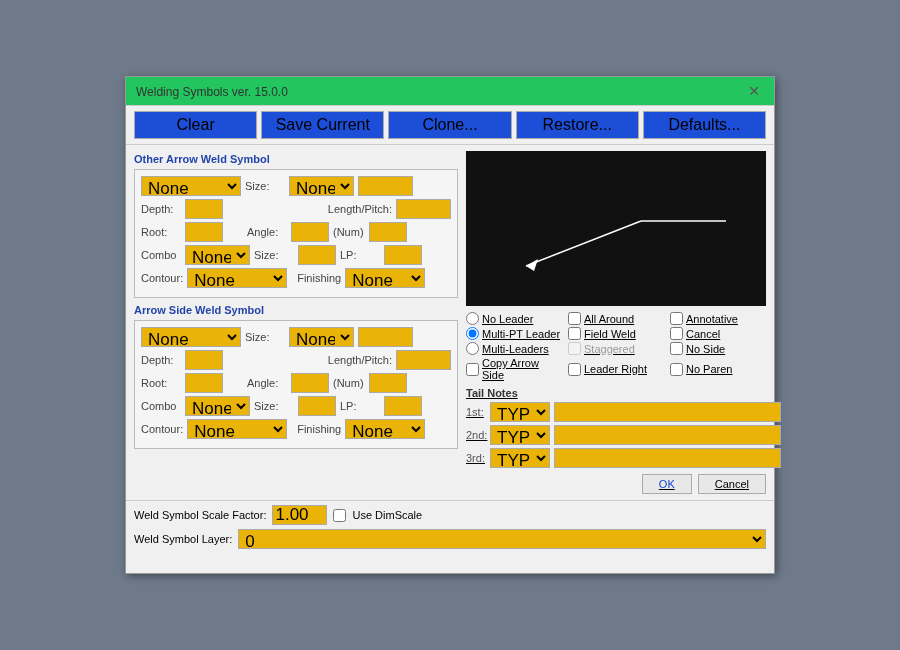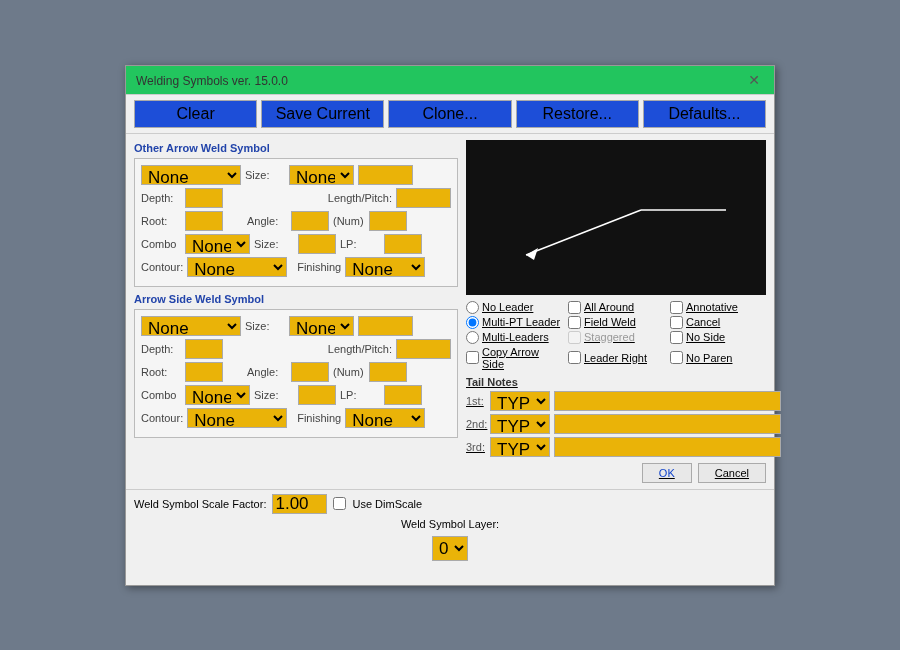--- a/index.html
+++ b/index.html
@@ -158,21 +158,20 @@
       display: flex;
       align-items: center;
       gap: 6px;
       margin-bottom: 4px;
     }
     .layer-row {
       display: flex;
       align-items: center;
       gap: 6px;
       margin-bottom: 20px;
-      flex-direction: column;
     }
     .layer-select {
       flex: 1;
       height: 20px;
     }
     .ok-btn {
       padding: 3px 16px;
       background: #e8e8e8;
       border: 1px solid #aaa;
       cursor: pointer;

